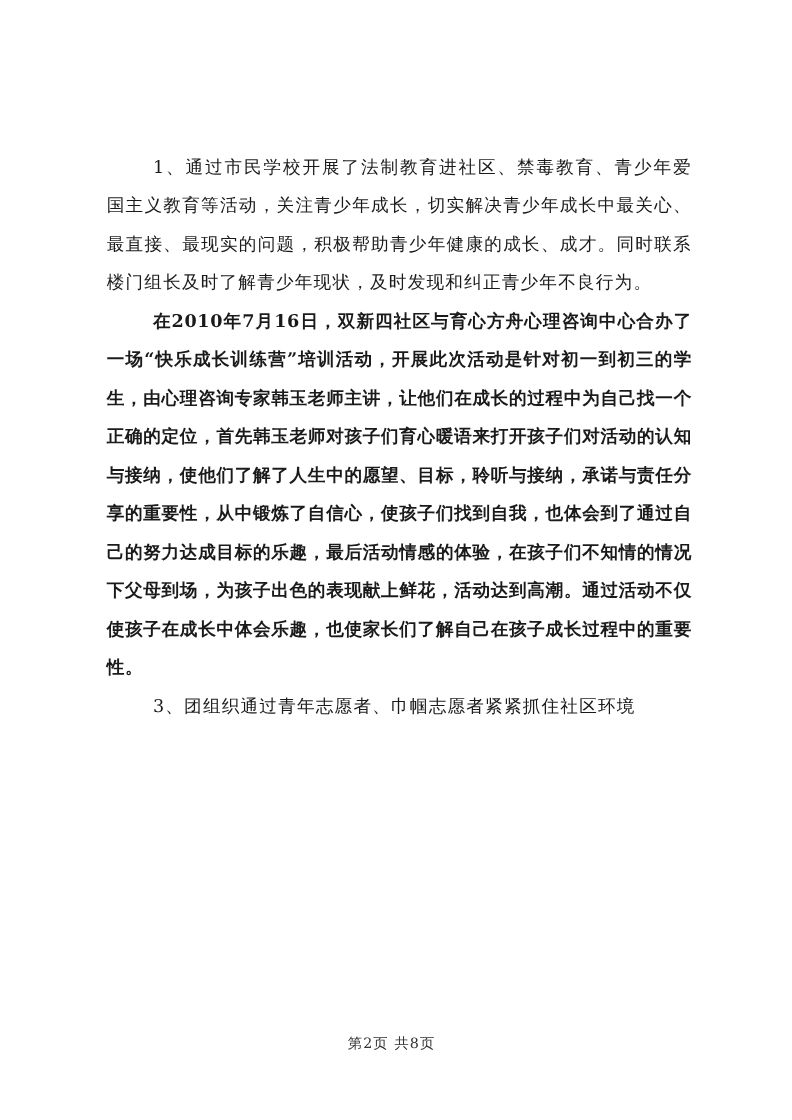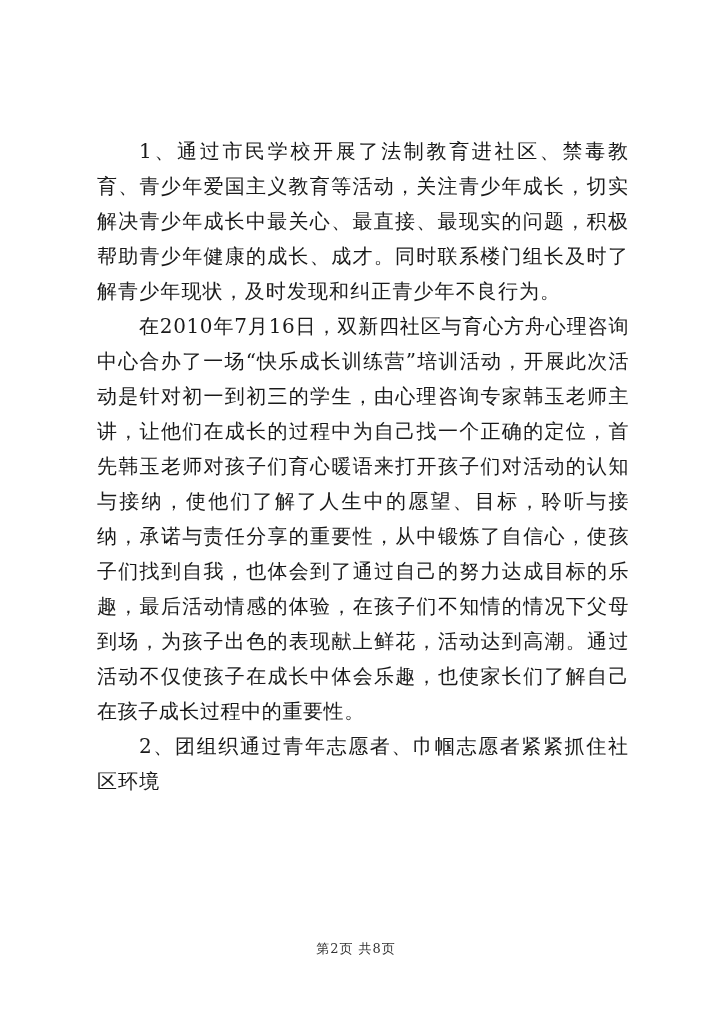--- a/index.html
+++ b/index.html
@@ -16,44 +16,45 @@
       color: #1a1a1a;
     }
     .page {
       position: absolute;
       left: 97px;
       top: 134px;
       width: 532px;
     }
     .para {
       margin: 0;
-      font-size: 20px;
+      font-size: 16px;
       line-height: 35px;
       text-align: justify;
       text-align-last: left;
       letter-spacing: 1.1px;
       text-indent: 42px;
       word-break: break-all;
     }
     .para.tight {
       letter-spacing: 0.6px;
+      font-weight: bold;
     }
     .footer {
       position: absolute;
       left: 0;
       width: 712px;
       top: 940px;
       text-align: center;
       font-size: 13px;
       color: #333333;
       letter-spacing: 1px;
     }
   </style>
 </head>
 <body>
 
 <div class="page">
   <p class="para">1、通过市民学校开展了法制教育进社区、禁毒教育、青少年爱国主义教育等活动，关注青少年成长，切实解决青少年成长中最关心、最直接、最现实的问题，积极帮助青少年健康的成长、成才。同时联系楼门组长及时了解青少年现状，及时发现和纠正青少年不良行为。</p>
   <p class="para tight">在2010年7月16日，双新四社区与育心方舟心理咨询中心合办了一场“快乐成长训练营”培训活动，开展此次活动是针对初一到初三的学生，由心理咨询专家韩玉老师主讲，让他们在成长的过程中为自己找一个正确的定位，首先韩玉老师对孩子们育心暖语来打开孩子们对活动的认知与接纳，使他们了解了人生中的愿望、目标，聆听与接纳，承诺与责任分享的重要性，从中锻炼了自信心，使孩子们找到自我，也体会到了通过自己的努力达成目标的乐趣，最后活动情感的体验，在孩子们不知情的情况下父母到场，为孩子出色的表现献上鲜花，活动达到高潮。通过活动不仅使孩子在成长中体会乐趣，也使家长们了解自己在孩子成长过程中的重要性。</p>
-  <p class="para">2、团组织通过青年志愿者、巾帼志愿者紧紧抓住社区环境</p>
+  <p class="para">3、团组织通过青年志愿者、巾帼志愿者紧紧抓住社区环境</p>
 </div>
 
 <div class="footer">第2页 共8页</div>
 
 </body></html>

